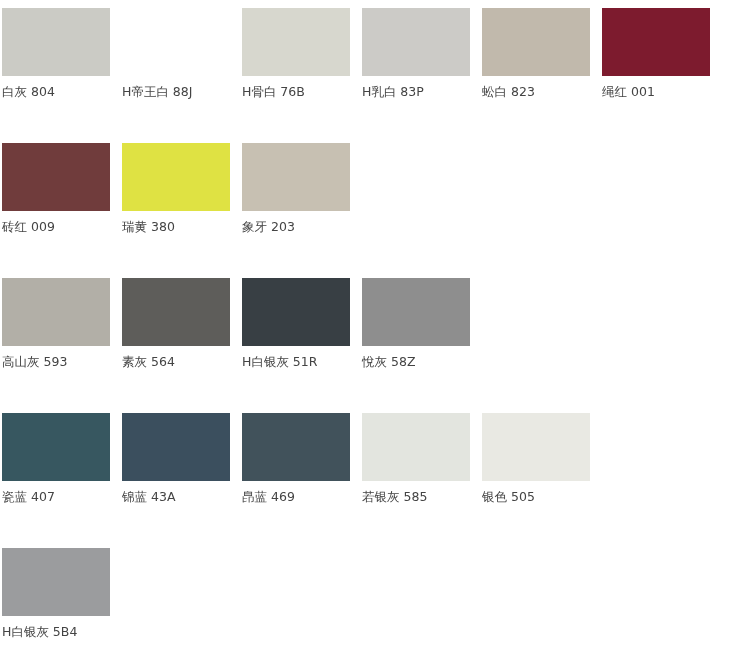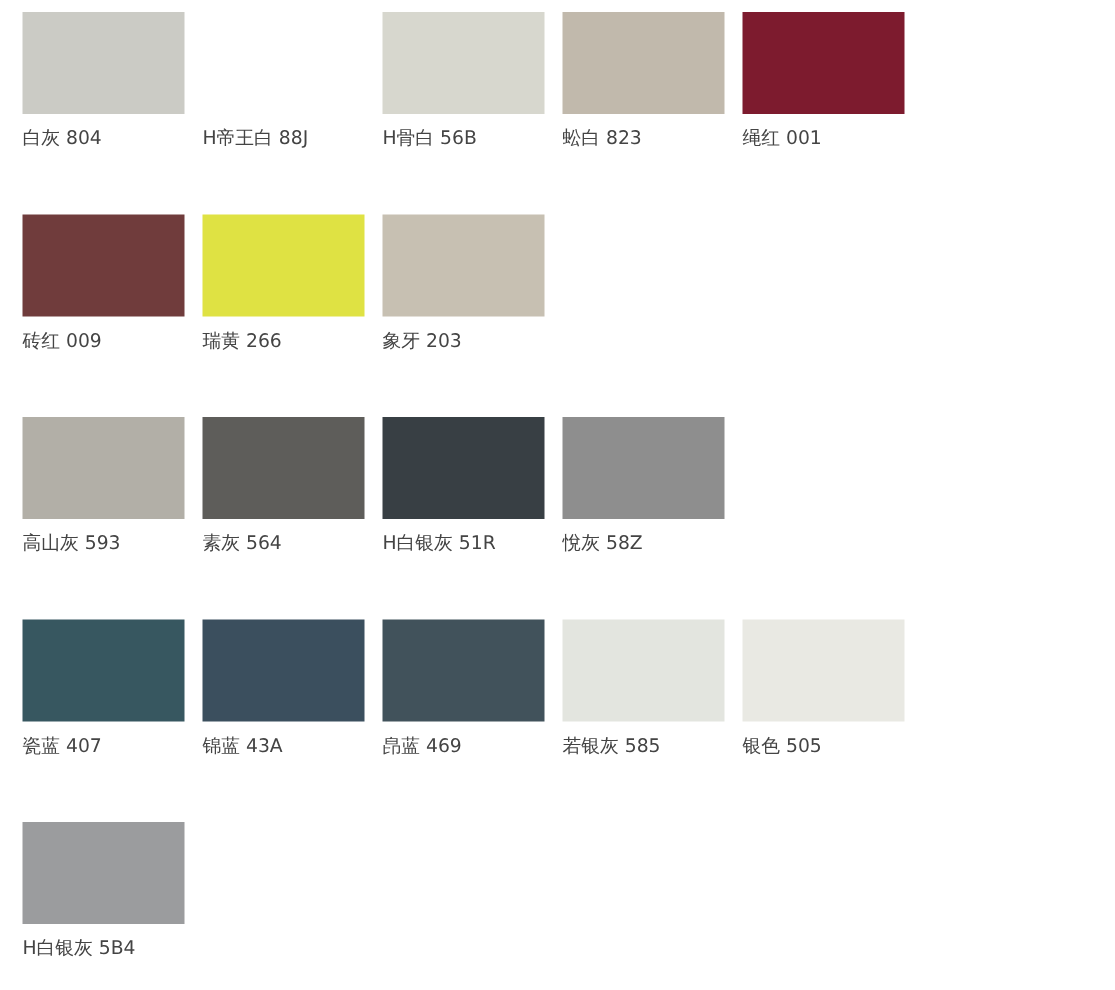--- a/index.html
+++ b/index.html
@@ -12,21 +12,21 @@
   body {
     width: 743px;
     height: 660px;
     font-family: "DejaVu Sans", "Liberation Sans", sans-serif;
     overflow: hidden;
   }
   #palette {
     position: relative;
     width: 743px;
     height: 660px;
-    padding: 8px 0 0 15px;
+    padding: 8px 0 0 2px;
   }
   .swatch-row {
     display: flex;
     flex-direction: row;
     height: 135px;
     align-items: flex-start;
   }
   .swatch-cell {
     width: 120px;
     flex: 0 0 120px;
@@ -56,39 +56,43 @@
       <div class="swatch-cell">
         <div class="swatch-chip" title="白灰 804" style="background: rgb(203, 203, 197);"></div>
         <div class="swatch-label">白灰 804</div>
       </div>
       <div class="swatch-cell">
         <div class="swatch-chip" title="H帝王白 88J" style="background: rgb(255, 255, 255);"></div>
         <div class="swatch-label">H帝王白 88J</div>
       </div>
       <div class="swatch-cell">
         <div class="swatch-chip" title="H骨白 88B" style="background: rgb(215, 215, 206);"></div>
-        <div class="swatch-label">H骨白 56B</div>
+        <div class="swatch-label">H骨白 76B</div>
+      </div>
+      <div class="swatch-cell">
+        <div class="swatch-chip" title="H乳白 83P" style="background: rgb(204, 203, 199);"></div>
+        <div class="swatch-label">H乳白 83P</div>
       </div>
       <div class="swatch-cell">
         <div class="swatch-chip" title="蚣白 823" style="background: rgb(193, 185, 172);"></div>
         <div class="swatch-label">蚣白 823</div>
       </div>
       <div class="swatch-cell">
         <div class="swatch-chip" title="绳红 006" style="background: rgb(125, 27, 46);"></div>
         <div class="swatch-label">绳红 001</div>
       </div>
     </div>
     <div class="swatch-row">
       <div class="swatch-cell">
         <div class="swatch-chip" title="砖红 009" style="background: rgb(112, 60, 60);"></div>
         <div class="swatch-label">砖红 009</div>
       </div>
       <div class="swatch-cell">
         <div class="swatch-chip" title="瑞黄 266" style="background: rgb(223, 226, 67);"></div>
-        <div class="swatch-label">瑞黄 266</div>
+        <div class="swatch-label">瑞黄 380</div>
       </div>
       <div class="swatch-cell">
         <div class="swatch-chip" title="象牙 203" style="background: rgb(199, 192, 178);"></div>
         <div class="swatch-label">象牙 203</div>
       </div>
     </div>
     <div class="swatch-row">
       <div class="swatch-cell">
         <div class="swatch-chip" title="高山灰 593" style="background: rgb(178, 175, 167);"></div>
         <div class="swatch-label">高山灰 593</div>

